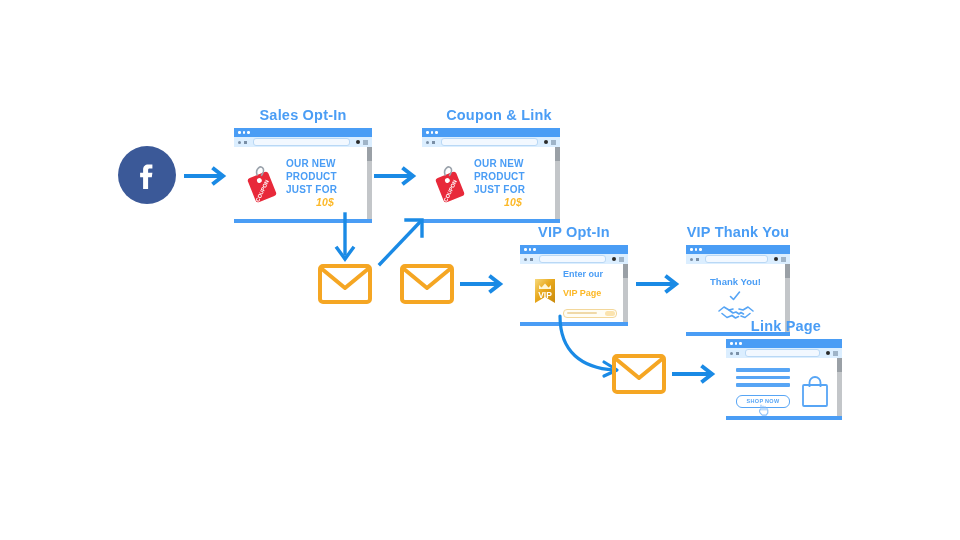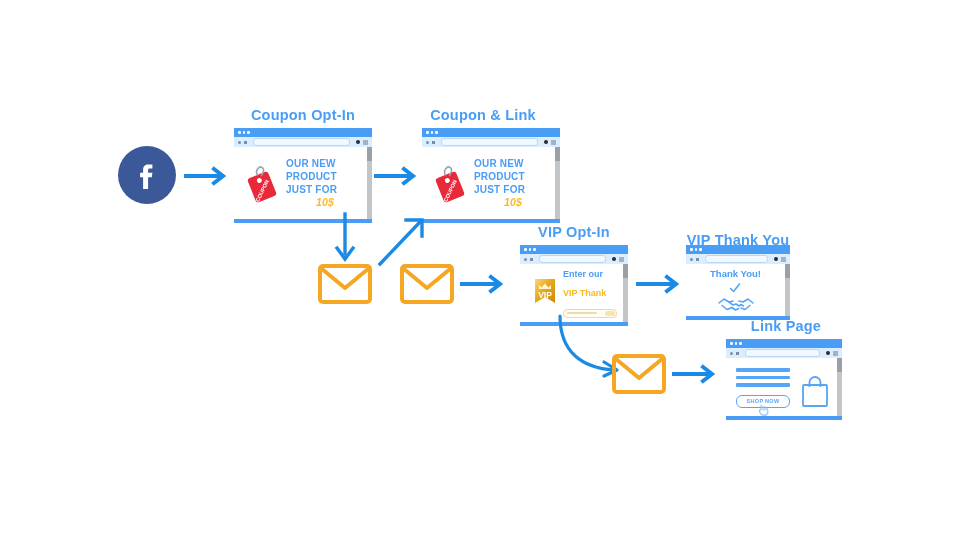--- a/index.html
+++ b/index.html
@@ -132,21 +132,21 @@
     </svg>
   </div>
 
   <svg class="node" style="left:186px;top:166px;" width="44" height="20">
     <g stroke="#1a8ae5" stroke-width="4" fill="none" stroke-linecap="square">
       <line x1="0" y1="10" x2="33" y2="10"></line>
       <polyline points="28,3 37,10 28,17"></polyline>
     </g>
   </svg>
 
-  <div class="win-title" style="left:232px;top:107px;width:142px;">Coupon Opt-In</div>
+  <div class="win-title" style="left:232px;top:107px;width:142px;">Sales Opt-In</div>
 
   <div class="browser" style="left:234px;top:128px;width:138px;">
     <div class="br-titlebar">
       <div class="br-dots">
           <i></i>
           <i></i>
           <i></i>
         </div>
     </div>
     <div class="br-toolbar">
@@ -182,21 +182,21 @@
     <div class="br-footer"></div>
   </div>
 
   <svg class="node" style="left:376px;top:166px;" width="44" height="20">
     <g stroke="#1a8ae5" stroke-width="4" fill="none" stroke-linecap="square">
       <line x1="0" y1="10" x2="33" y2="10"></line>
       <polyline points="28,3 37,10 28,17"></polyline>
     </g>
   </svg>
 
-  <div class="win-title" style="left:412px;top:107px;width:142px;">Coupon &amp; Link</div>
+  <div class="win-title" style="left:428px;top:107px;width:142px;">Coupon &amp; Link</div>
 
   <div class="browser" style="left:422px;top:128px;width:138px;">
     <div class="br-titlebar">
       <div class="br-dots">
           <i></i>
           <i></i>
           <i></i>
         </div>
     </div>
     <div class="br-toolbar">
@@ -295,59 +295,59 @@
                 <stop offset="100%" stop-color="#c98a0c"></stop>
               </linearGradient>
             </defs>
             <path d="M3 1 h20 v24 l-10 -6 l-10 6 z" fill="url(#gold)"></path>
             <path d="M7 7 l2.5 2.5 L13 5.5 l3.5 4 L19 7 v4 H7 z" fill="#fff6d6"></path>
             <text x="13" y="20" font-family="Liberation Sans, sans-serif" font-size="8.5" font-weight="bold" fill="#ffffff" text-anchor="middle">VIP</text>
           </svg>
         </div>
         <div class="vip-texts">
           <div class="vip-l1">Enter our</div>
-          <div class="vip-l2">VIP Thank</div>
+          <div class="vip-l2">VIP Page</div>
           <div class="vip-input">
             <span class="vip-input-line"></span>
             <span class="vip-input-btn"></span>
           </div>
         </div>
       </div>
       <div class="br-scroll">
         <div class="br-scroll-thumb"></div>
       </div>
     </div>
     <div class="br-footer"></div>
   </div>
 
   <svg class="node" style="left:638px;top:274px;" width="48" height="20">
     <g stroke="#1a8ae5" stroke-width="4" fill="none" stroke-linecap="square">
       <line x1="0" y1="10" x2="34" y2="10"></line>
       <polyline points="29,3 38,10 29,17"></polyline>
     </g>
   </svg>
 
-  <div class="win-title" style="left:674px;top:232px;width:128px;">VIP Thank You</div>
+  <div class="win-title" style="left:674px;top:224px;width:128px;">VIP Thank You</div>
 
   <div class="browser" style="left:686px;top:245px;width:104px;">
     <div class="br-titlebar">
       <div class="br-dots">
           <i></i>
           <i></i>
           <i></i>
         </div>
     </div>
     <div class="br-toolbar">
       <span class="br-navdot"></span>
       <span class="br-navsq"></span>
       <span class="br-url"></span>
       <span class="br-gear"></span>
       <span class="br-menu"></span>
     </div>
-    <div class="br-body" style="height:52px;text-align:center;">
+    <div class="br-body" style="height:68px;text-align:center;">
       <div class="thanks-content">
         <div class="thanks-title">Thank You!</div>
         <svg width="40" height="32" viewBox="0 0 40 32">
           <g fill="none" stroke="#57a5f5" stroke-width="1.6" stroke-linecap="round" stroke-linejoin="round">
             <path d="M14 8 a6 6 0 1 0 12 0 a6 6 0 1 0 -12 0" opacity="0"></path>
             <path d="M14.5 7.5 l3 3 l6 -7.5"></path>
             <path d="M3 22 l5 -4 l5 3 l4 -1"></path>
             <path d="M37 22 l-5 -4 l-5 3 l-4 -1"></path>
             <path d="M13 21 l4 3 l3 -1 l3 2 l2 -1.5 l2.5 1.5"></path>
             <path d="M6 24.5 l5 4 l5 -2"></path>

